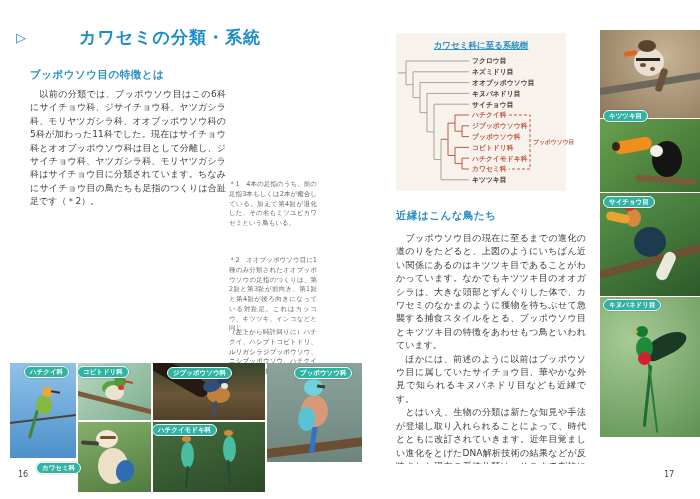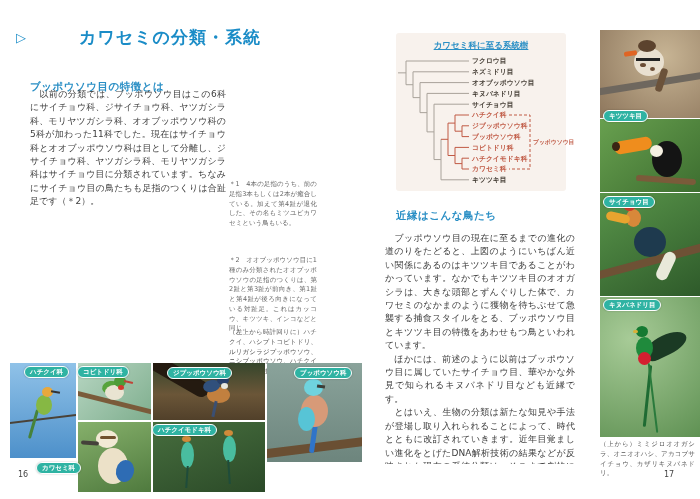--- a/index.html
+++ b/index.html
@@ -34,21 +34,21 @@
 </head>
 <body>
 
 <div id="spread">
 
   <div class="title-row">
     <span class="title-arrow">▷</span>
     <span class="main-title">カワセミの分類・系統</span>
   </div>
 
-  <div class="sec-heading" style="left:30px;top:80px;text-align:right;">ブッポウソウ目の特徴とは</div>
+  <div class="sec-heading" style="left:30px;top:68px;text-align:right;">ブッポウソウ目の特徴とは</div>
 
   <div class="body-text" style="left:30px;top:88px;width:196px;height:268px;">
     <p>　以前の分類では、ブッポウソウ目はこの6科にサイチョウ科、ジサイチョウ科、ヤツガシラ科、モリヤツガシラ科、オオブッポウソウ科の5科が加わった11科でした。現在はサイチョウ科とオオブッポウソウ科は目として分離し、ジサイチョウ科、ヤツガシラ科、モリヤツガシラ科はサイチョウ目に分類されています。ちなみにサイチョウ目の鳥たちも足指のつくりは合趾足です（＊2）。</p>
   </div>
 
   <div class="note" style="left:229px;top:180px;">＊1　4本の足指のうち、前の足指3本もしくは2本が癒合している。加えて第4趾が退化した、その名もミツユビカワセミという鳥もいる。</div>
   <div class="note" style="left:229px;top:256px;">＊2　オオブッポウソウ目に1種のみ分類されたオオブッポウソウの足指のつくりは、第2趾と第3趾が前向き、第1趾と第4趾が後ろ向きになっている対趾足。これはカッコウ、キツツキ、インコなどと同じ。</div>
   <div class="caption" style="left:229px;top:328px;width:88px;">（左上から時計回りに）ハチクイ、ハシブトコビトドリ、ルリガシラジブッポウソウ、ニシブッポウソウ、ハチクイモドキ、アオバネワライカワセミ。</div>
 
   <div class="ph" style="left:10px;top:363px;width:66px;height:95px;background:linear-gradient(180deg,#90c2e8,#4d90ca);">
@@ -161,21 +161,21 @@
         <text x="76" y="118.4" fill="#c05a45" font-size="6.8" font-weight="bold">カワセミ科</text>
         <line x1="45" y1="126.80000000000001" x2="73" y2="126.80000000000001" stroke="#a8a29a" stroke-width="1"></line>
         <text x="76" y="129.20000000000002" fill="#474038" font-size="6.8" font-weight="bold">キツツキ目</text>
         <path d="M 113 62 H 134 V 116 H 113" fill="none" stroke="#c05a45" stroke-width="1" stroke-dasharray="3,2"></path>
         <text x="137" y="91" fill="#c05a45" font-size="5.8" font-weight="bold">ブッポウソウ目</text>
       </svg>
   </div>
 
   <div class="sec-heading" style="left:396px;top:209px;">近縁はこんな鳥たち</div>
 
-  <div class="body-text" style="left:385px;top:232px;width:190px;height:232px;">
+  <div class="body-text" style="left:396px;top:232px;width:190px;height:232px;">
     <p>　ブッポウソウ目の現在に至るまでの進化の道のりをたどると、上図のようにいちばん近い関係にあるのはキツツキ目であることがわかっています。なかでもキツツキ目のオオガシラは、大きな頭部とずんぐりした体で、カワセミのなかまのように獲物を待ちぶせて急襲する捕食スタイルをとる、ブッポウソウ目とキツツキ目の特徴をあわせもつ鳥といわれています。</p>
     <p>　ほかには、前述のように以前はブッポウソウ目に属していたサイチョウ目、華やかな外見で知られるキヌバネドリ目なども近縁です。</p>
     <p>　とはいえ、生物の分類は新たな知見や手法が登場し取り入れられることによって、時代とともに改訂されていきます。近年目覚ましい進化をとげたDNA解析技術の結果などが反映された現在の系統分類は、そこまで劇的に変わることはないだろうともいわれますが、アップデートは今後も続いていきます。</p>
   </div>
 
   <div class="ph" style="left:600px;top:30px;width:100px;height:88px;background:radial-gradient(circle at 65% 30%,#c7b494,#8d765c);">
     <div class="sh" style="left:-6px;top:50px;width:115px;height:7px;background:#6e675e;transform:rotate(-9deg);border-radius:3px;"></div>
     <div class="sh" style="left:34px;top:18px;width:30px;height:28px;background:#e9e0d0;border-radius:50%;"></div>
     <div class="sh" style="left:38px;top:10px;width:18px;height:12px;background:#5c432e;border-radius:50%;"></div>
     <div class="sh" style="left:36px;top:28px;width:24px;height:3px;background:#222222;"></div>
@@ -209,17 +209,16 @@
     <div class="sh" style="left:36px;top:29px;width:12px;height:11px;background:#157a32;border-radius:50%;"></div>
     <div class="sh" style="left:33px;top:33px;width:5px;height:3px;background:#d8b13a;border-radius:2px;"></div>
     <div class="sh" style="left:46px;top:68px;width:3px;height:62px;background:#1f6b33;transform:rotate(6deg);border-radius:2px;"></div>
     <div class="sh" style="left:52px;top:66px;width:2px;height:70px;background:#2a7a3c;transform:rotate(-7deg);border-radius:2px;"></div>
   </div>
 
   <div class="badge" style="left:603px;top:110px;">キツツキ目</div>
   <div class="badge" style="left:603px;top:196px;">サイチョウ目</div>
   <div class="badge" style="left:603px;top:299px;">キヌバネドリ目</div>
 
-  <div class="caption" style="left:600px;top:440px;width:95px;">（上から）ミミジロオオガシラ、オニオオハシ、アカコブサイチョウ、カザリキヌバネドリ。</div>
 
   <div class="page-num" style="left:664px;top:470px;">17</div>
 
 </div>
 
 </body></html>

